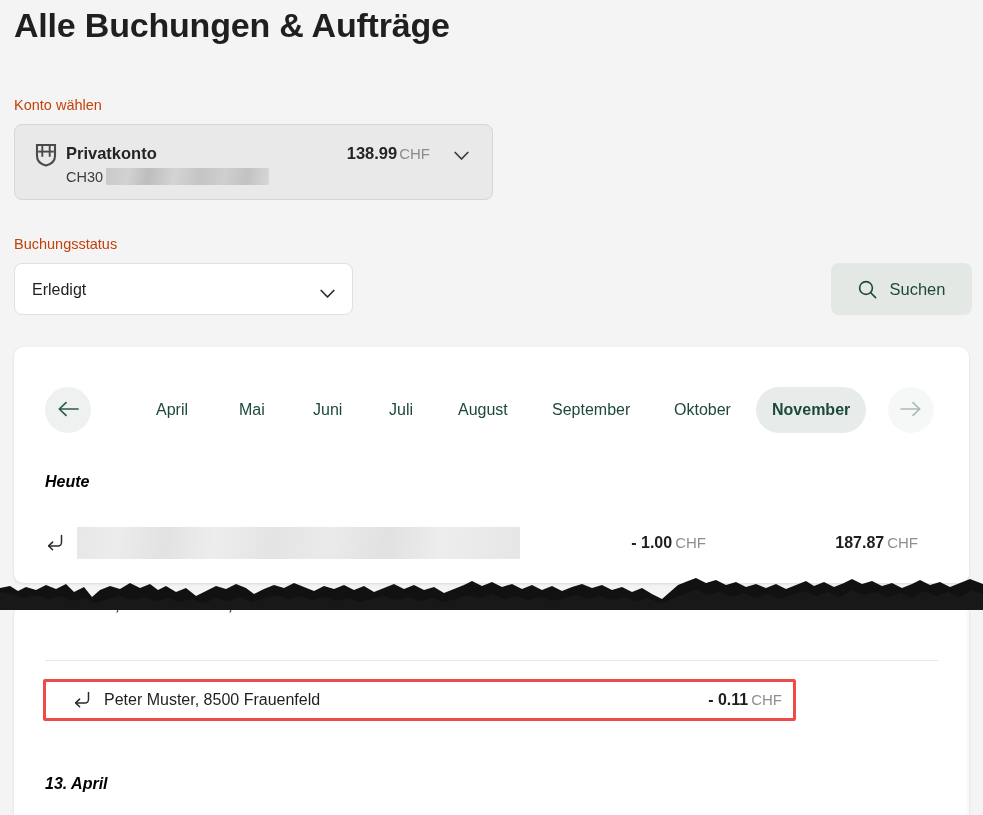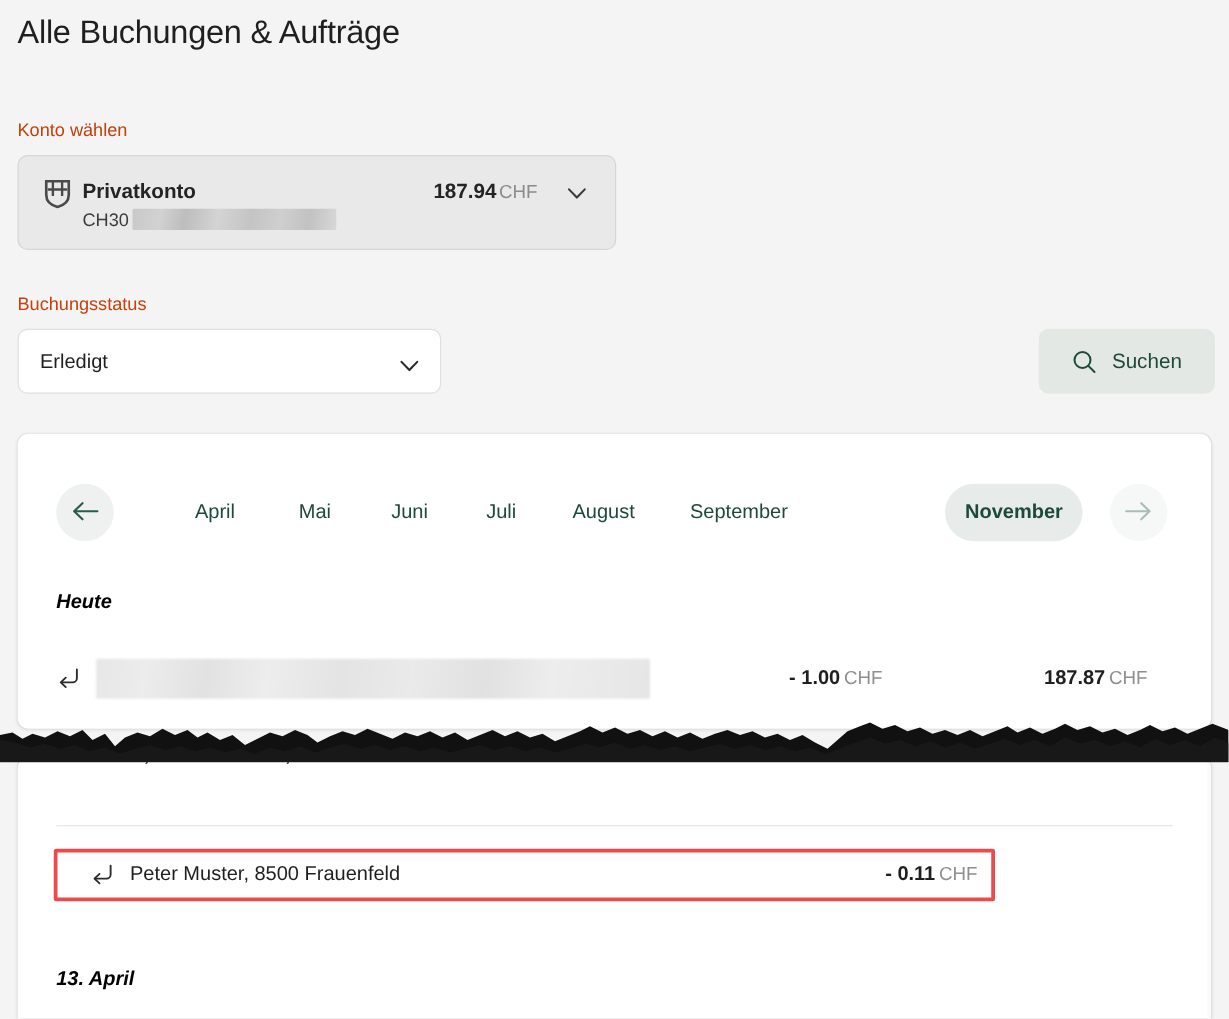--- a/index.html
+++ b/index.html
@@ -15,22 +15,22 @@
     font-family: "Liberation Sans", "DejaVu Sans", sans-serif;
     color: #1a1a1a;
     position: relative;
   }
 
   
   .page-title {
     position: absolute;
     left: 14px;
     top: 2px;
-    font-size: 26px;
-    font-weight: 400;
+    font-size: 34px;
+    font-weight: 700;
     letter-spacing: -0.2px;
     color: #1f1f1f;
     line-height: 46px;
     white-space: nowrap;
   }
 
   
   .field-label {
     font-size: 14.5px;
     color: #c2410c;
@@ -415,21 +415,21 @@
     </svg>
   </span>
 
   <div class="account-name">Privatkonto</div>
 
   <div class="account-iban">
     <span>CH30</span><span class="iban-redaction"></span>
   </div>
 
   <div class="account-balance">
-    <span>187.94</span><span class="cur">CHF</span>
+    <span>138.99</span><span class="cur">CHF</span>
   </div>
 
   <span class="account-chevron">
     <svg width="15" height="10" viewBox="0 0 15 10" fill="none">
       <path d="M1.2 1.5 L7.5 8 L13.8 1.5" stroke="#3a3a3a" stroke-width="1.7" fill="none" stroke-linecap="round" stroke-linejoin="round"></path>
     </svg>
   </span>
 </div>
 
 <div class="field-label label-status">Buchungsstatus</div>
@@ -464,20 +464,21 @@
         </svg>
       </span>
     </button>
 
     <button class="month-pill" style="left:126px">April</button>
     <button class="month-pill" style="left:209px">Mai</button>
     <button class="month-pill" style="left:283px">Juni</button>
     <button class="month-pill" style="left:359px">Juli</button>
     <button class="month-pill" style="left:428px">August</button>
     <button class="month-pill" style="left:522px">September</button>
+    <button class="month-pill" style="left:644px">Oktober</button>
     <button class="month-pill selected" style="left:742px">November</button>
 
     <button class="nav-circle nav-next">
       <span>
         <svg width="22" height="16" viewBox="0 0 22 16" fill="none">
           <path d="M1 8 H19.5 M13 1.6 L19.7 8 L13 14.4" stroke="#a9bdb4" stroke-width="1.7" fill="none" stroke-linecap="round" stroke-linejoin="round"></path>
         </svg>
       </span>
     </button>
   </div>

